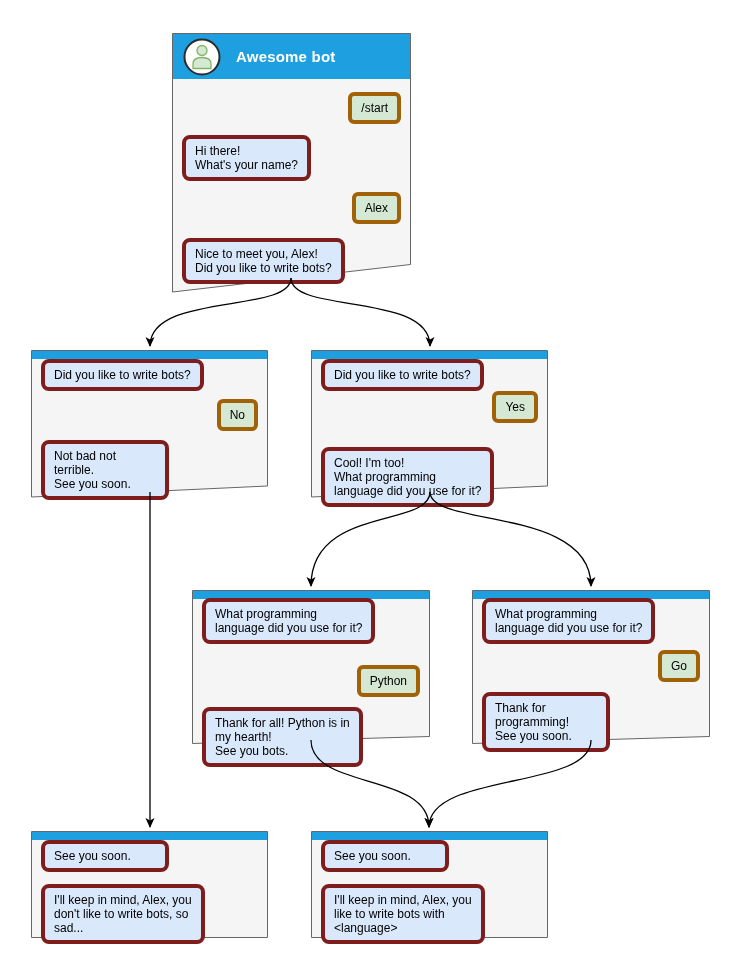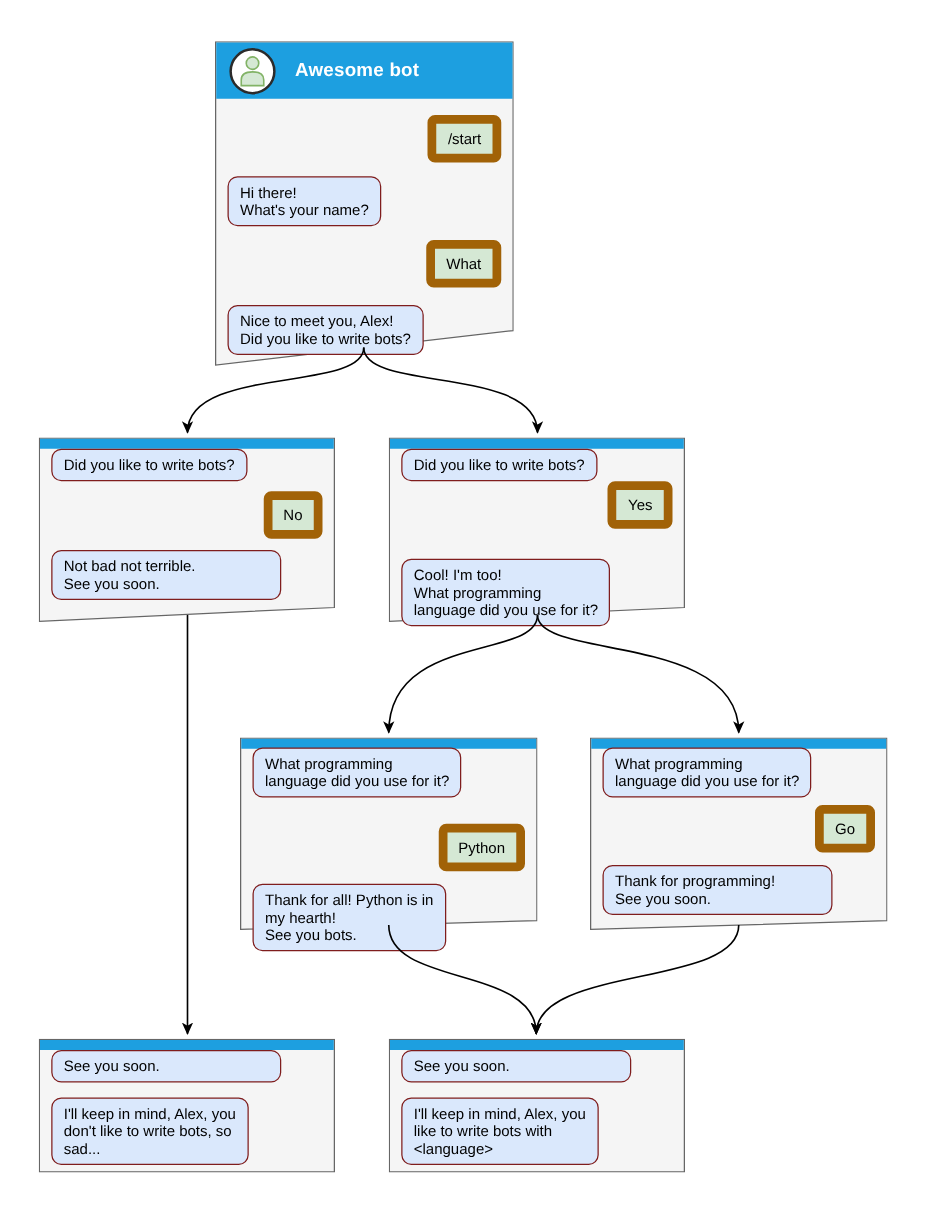--- a/index.html
+++ b/index.html
@@ -9,24 +9,24 @@
   .frame{position:absolute;left:0;top:0;}
   .header{position:absolute;left:1px;right:1px;top:1px;background:#1d9fe0;}
   .main-header{height:45px;display:flex;align-items:center;padding-left:10px;}
   .sub-header{height:8px;}
   .title{color:#ffffff;font-size:15px;font-weight:bold;margin-left:15px;letter-spacing:.2px;}
   .body{position:absolute;left:1px;right:1px;display:flex;flex-direction:column;align-items:flex-start;}
   .body.below-main{top:46px;}
   .body.below-sub{top:9px;}
   .bubble{font-size:12px;line-height:14px;color:#000;border-radius:8px;padding:5px 9px;
           white-space:pre-line;box-sizing:border-box;}
-  .bot{background:#dae8fc;border:1px solid #7f1d1d;align-self:flex-start;margin-left:9px;}
-  .user{background:#d5e8d4;border:7px solid #a16207;align-self:flex-end;margin-right:9px;
+  .bot{background:#dae8fc;border:4px solid #7f1d1d;align-self:flex-start;margin-left:9px;}
+  .user{background:#d5e8d4;border:4px solid #a16207;align-self:flex-end;margin-right:9px;
         text-align:center;min-width:30px;border-radius:6px;}
-  .stretch{width:184px;}
+  .stretch{width:128px;}
   #connectors{position:absolute;left:0;top:0;z-index:5;pointer-events:none;}
 </style>
 </head>
 <body>
 
 <div id="canvas">
 
   <div class="window" style="left:172px;top:33px;width:239px;height:260px;">
     <svg class="frame" width="239" height="260">
       <polygon points="0.5,0.5 238.5,0.5 238.5,231.5 0.5,259" fill="#f5f5f5" stroke="#666666" stroke-width="1"></polygon>
@@ -36,21 +36,21 @@
         <circle cx="19" cy="19" r="17.5" fill="#ffffff" stroke="#2b2b2b" stroke-width="2"></circle>
         <circle cx="19" cy="12.5" r="5" fill="#d5e8d4" stroke="#82b366" stroke-width="1.3"></circle>
         <path d="M10,30.5 L10,26 Q10,19.5 19,19.5 Q28,19.5 28,26 L28,30.5 Z" fill="#d5e8d4" stroke="#82b366" stroke-width="1.3"></path>
       </svg>
       <span class="title">Awesome bot</span>
     </div>
     <div class="body below-main">
       <div class="bubble user" style="margin-top:13px">/start</div>
       <div class="bubble bot" style="margin-top:11px">Hi there!
 What's your name?</div>
-      <div class="bubble user" style="margin-top:11px">What</div>
+      <div class="bubble user" style="margin-top:11px">Alex</div>
       <div class="bubble bot" style="margin-top:14px">Nice to meet you, Alex!
 Did you like to write bots?</div>
     </div>
   </div>
 
   <div class="window" style="left:31px;top:350px;width:237px;height:148px;">
     <svg class="frame" width="237" height="148">
       <polygon points="0.5,0.5 236.5,0.5 236.5,136 0.5,147" fill="#f5f5f5" stroke="#666666" stroke-width="1"></polygon>
     </svg>
     <div class="header sub-header"></div>

